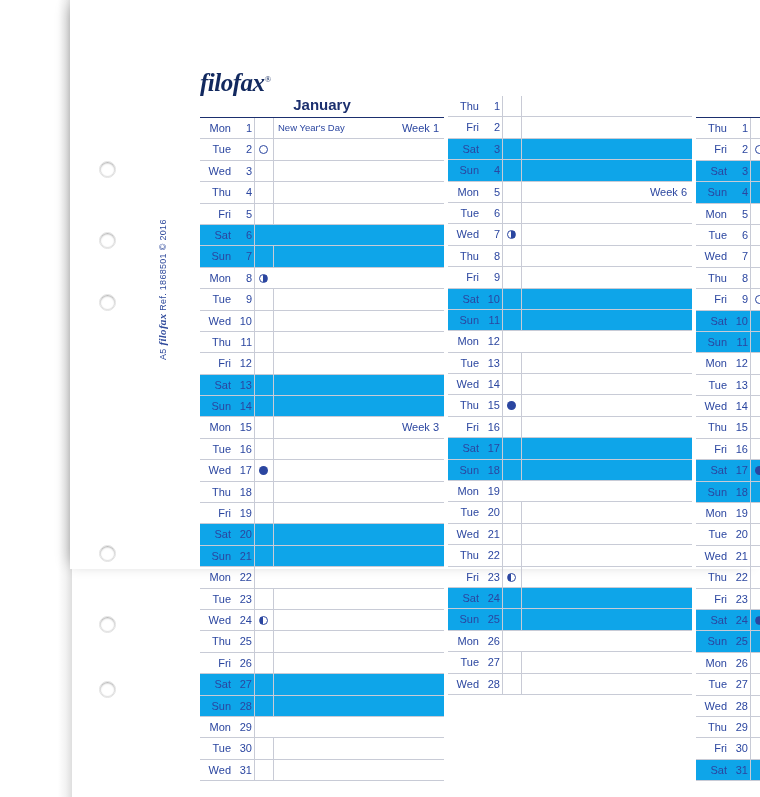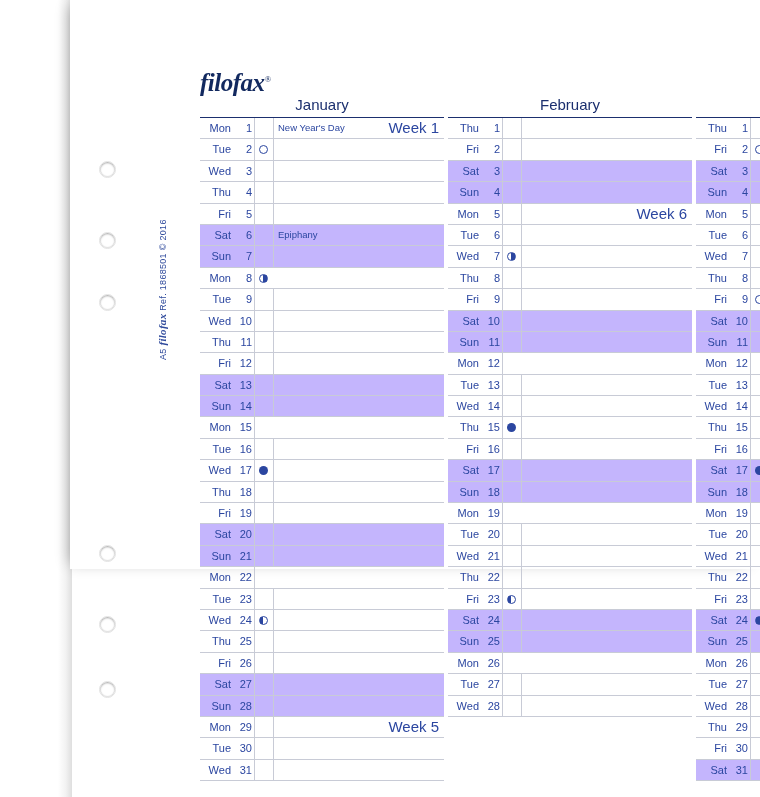--- a/index.html
+++ b/index.html
@@ -106,34 +106,35 @@
   .month-title {
     height: 22px;
     text-align: center;
     font-size: 15px;
     color: #1b2f6e;
     border-bottom: 1.6px solid #1b2f6e;
     padding-bottom: 8px;
     box-sizing: border-box;
     white-space: nowrap;
     overflow: hidden;
+    font-weight: bold;
   }
   .m3 .month-title { text-align: left; padding-left: 118px; }
 
   .rows { position: relative; }
 
   .row {
     display: flex;
     align-items: stretch;
     height: 21.4px;
     border-bottom: 1px solid #c8cbd6;
     box-sizing: border-box;
     position: relative;
   }
-  .row.weekend { background: #c4b5fd; }
+  .row.weekend { background: #0ea5e9; }
 
   .dow {
     width: 34px;
     text-align: right;
     font-size: 11px;
     color: #2b46a0;
     line-height: 20px;
     padding-right: 3px;
     box-sizing: border-box;
   }
@@ -160,21 +161,21 @@
     line-height: 20px;
     padding-left: 4px;
     box-sizing: border-box;
     overflow: hidden;
     white-space: nowrap;
   }
   .week {
     position: absolute;
     right: 5px;
     top: 0;
-    font-size: 15px;
+    font-size: 11px;
     color: #2b46a0;
     line-height: 20px;
   }
 
   
   .moon {
     position: absolute;
     left: 4px;
     top: 6px;
     width: 9px;
@@ -236,21 +237,20 @@
           <div class="row">
             <div class="dow">Fri</div>
             <div class="dnum">5</div>
             <div class="moon-cell"></div>
             <div class="note"></div>
           </div>
           <div class="row weekend">
             <div class="dow">Sat</div>
             <div class="dnum">6</div>
             <div class="moon-cell"></div>
-            <div class="note"><span>Epiphany</span></div>
           </div>
           <div class="row weekend">
             <div class="dow">Sun</div>
             <div class="dnum">7</div>
             <div class="moon-cell"></div>
             <div class="note"></div>
           </div>
           <div class="row">
             <div class="dow">Mon</div>
             <div class="dnum">8</div>
@@ -291,20 +291,23 @@
           <div class="row weekend">
             <div class="dow">Sun</div>
             <div class="dnum">14</div>
             <div class="moon-cell"></div>
             <div class="note"></div>
           </div>
           <div class="row">
             <div class="dow">Mon</div>
             <div class="dnum">15</div>
             <div class="moon-cell"></div>
+            <div class="note">
+              <span class="week">Week 3</span>
+            </div>
           </div>
           <div class="row">
             <div class="dow">Tue</div>
             <div class="dnum">16</div>
             <div class="moon-cell"></div>
             <div class="note"></div>
           </div>
           <div class="row">
             <div class="dow">Wed</div>
             <div class="dnum">17</div>
@@ -377,40 +380,36 @@
           <div class="row weekend">
             <div class="dow">Sun</div>
             <div class="dnum">28</div>
             <div class="moon-cell"></div>
             <div class="note"></div>
           </div>
           <div class="row">
             <div class="dow">Mon</div>
             <div class="dnum">29</div>
             <div class="moon-cell"></div>
-            <div class="note">
-              <span class="week">Week 5</span>
-            </div>
           </div>
           <div class="row">
             <div class="dow">Tue</div>
             <div class="dnum">30</div>
             <div class="moon-cell"></div>
             <div class="note"></div>
           </div>
           <div class="row">
             <div class="dow">Wed</div>
             <div class="dnum">31</div>
             <div class="moon-cell"></div>
             <div class="note"></div>
           </div>
         </div>
       </div>
       <div class="month m2">
-        <div class="month-title">February</div>
         <div class="rows">
           <div class="row">
             <div class="dow">Thu</div>
             <div class="dnum">1</div>
             <div class="moon-cell"></div>
             <div class="note"></div>
           </div>
           <div class="row">
             <div class="dow">Fri</div>
             <div class="dnum">2</div>

